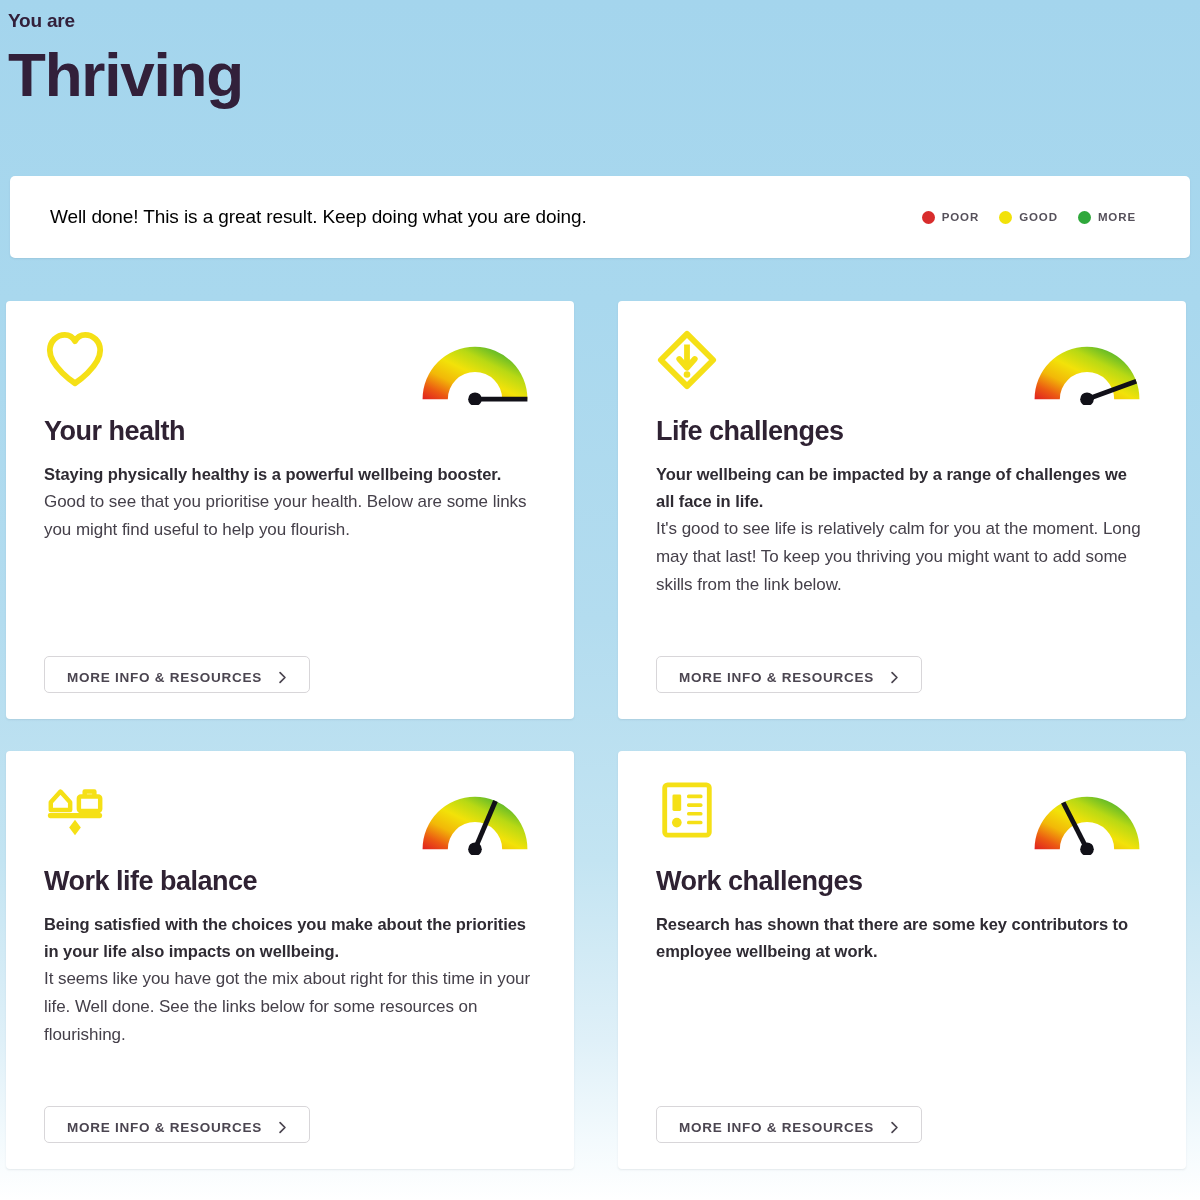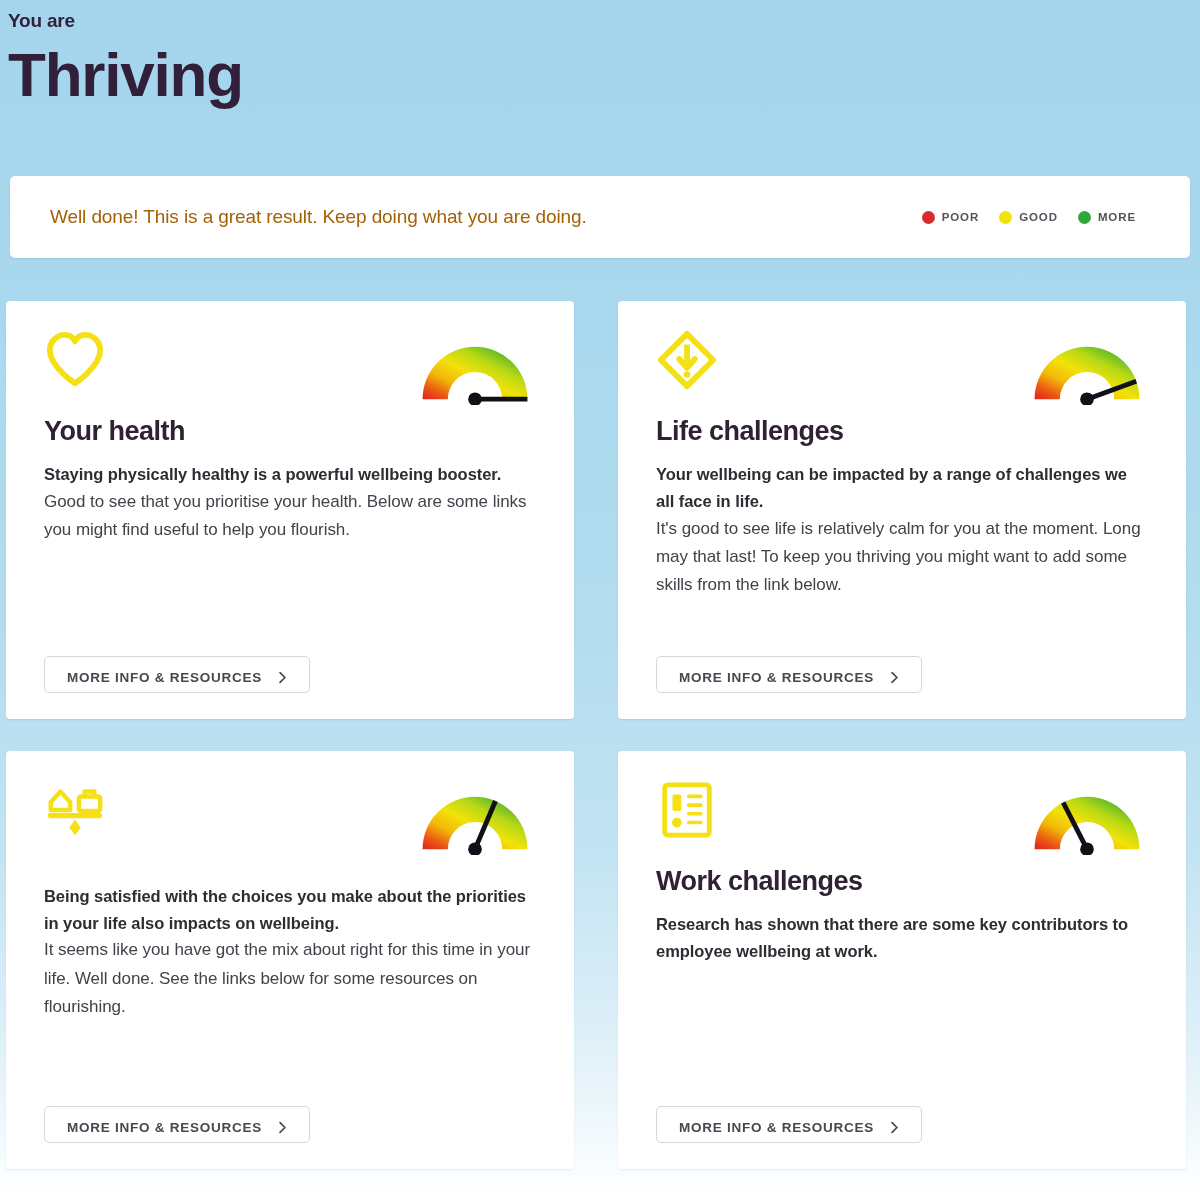--- a/index.html
+++ b/index.html
@@ -53,21 +53,21 @@
     background: #ffffff;
     border-radius: 5px;
     box-shadow: 0 1px 2px rgba(40,60,80,0.10);
     display: flex;
     align-items: center;
     justify-content: space-between;
     padding: 0 40px 0 40px;
   }
   .banner-text {
     font-size: 19px;
-    color: #a16207;
+    color: #000000;
     letter-spacing: -0.1px;
   }
   .legend {
     display: flex;
     align-items: flex-start;
     gap: 20px;
     padding-right: 14px;
   }
   .legend-item {
     display: flex;
@@ -316,20 +316,21 @@
         </defs>
         <path d="M6 62 A54 54 0 0 1 114 62 L88 62 A28 28 0 0 0 32 62 Z" fill="url(#gg2)"></path>
         <g transform="translate(60,62)">
           <g transform="rotate(-67)">
             <line x1="0" y1="0" x2="54" y2="0" stroke="#111018" stroke-width="5" stroke-linecap="butt"></line>
           </g>
           <circle cx="0" cy="0" r="7" fill="#111018"></circle>
         </g>
       </svg>
     </div>
+    <div class="card-title">Work life balance</div>
     <div class="card-lead">Being satisfied with the choices you make about the priorities in your life also impacts on wellbeing.</div>
     <div class="card-body">It seems like you have got the mix about right for this time in your life. Well done. See the links below for some resources on flourishing.</div>
     <div class="card-cta-wrap">
       <button class="cta">
         <span class="cta-label">MORE INFO &amp; RESOURCES</span>
         <svg class="cta-chevron" viewBox="0 0 16 16">
           <path d="M5 2 L11 8 L5 14" fill="none" stroke="#4b4550" stroke-width="2.1" stroke-linecap="round" stroke-linejoin="round"></path>
         </svg>
       </button>
     </div>

